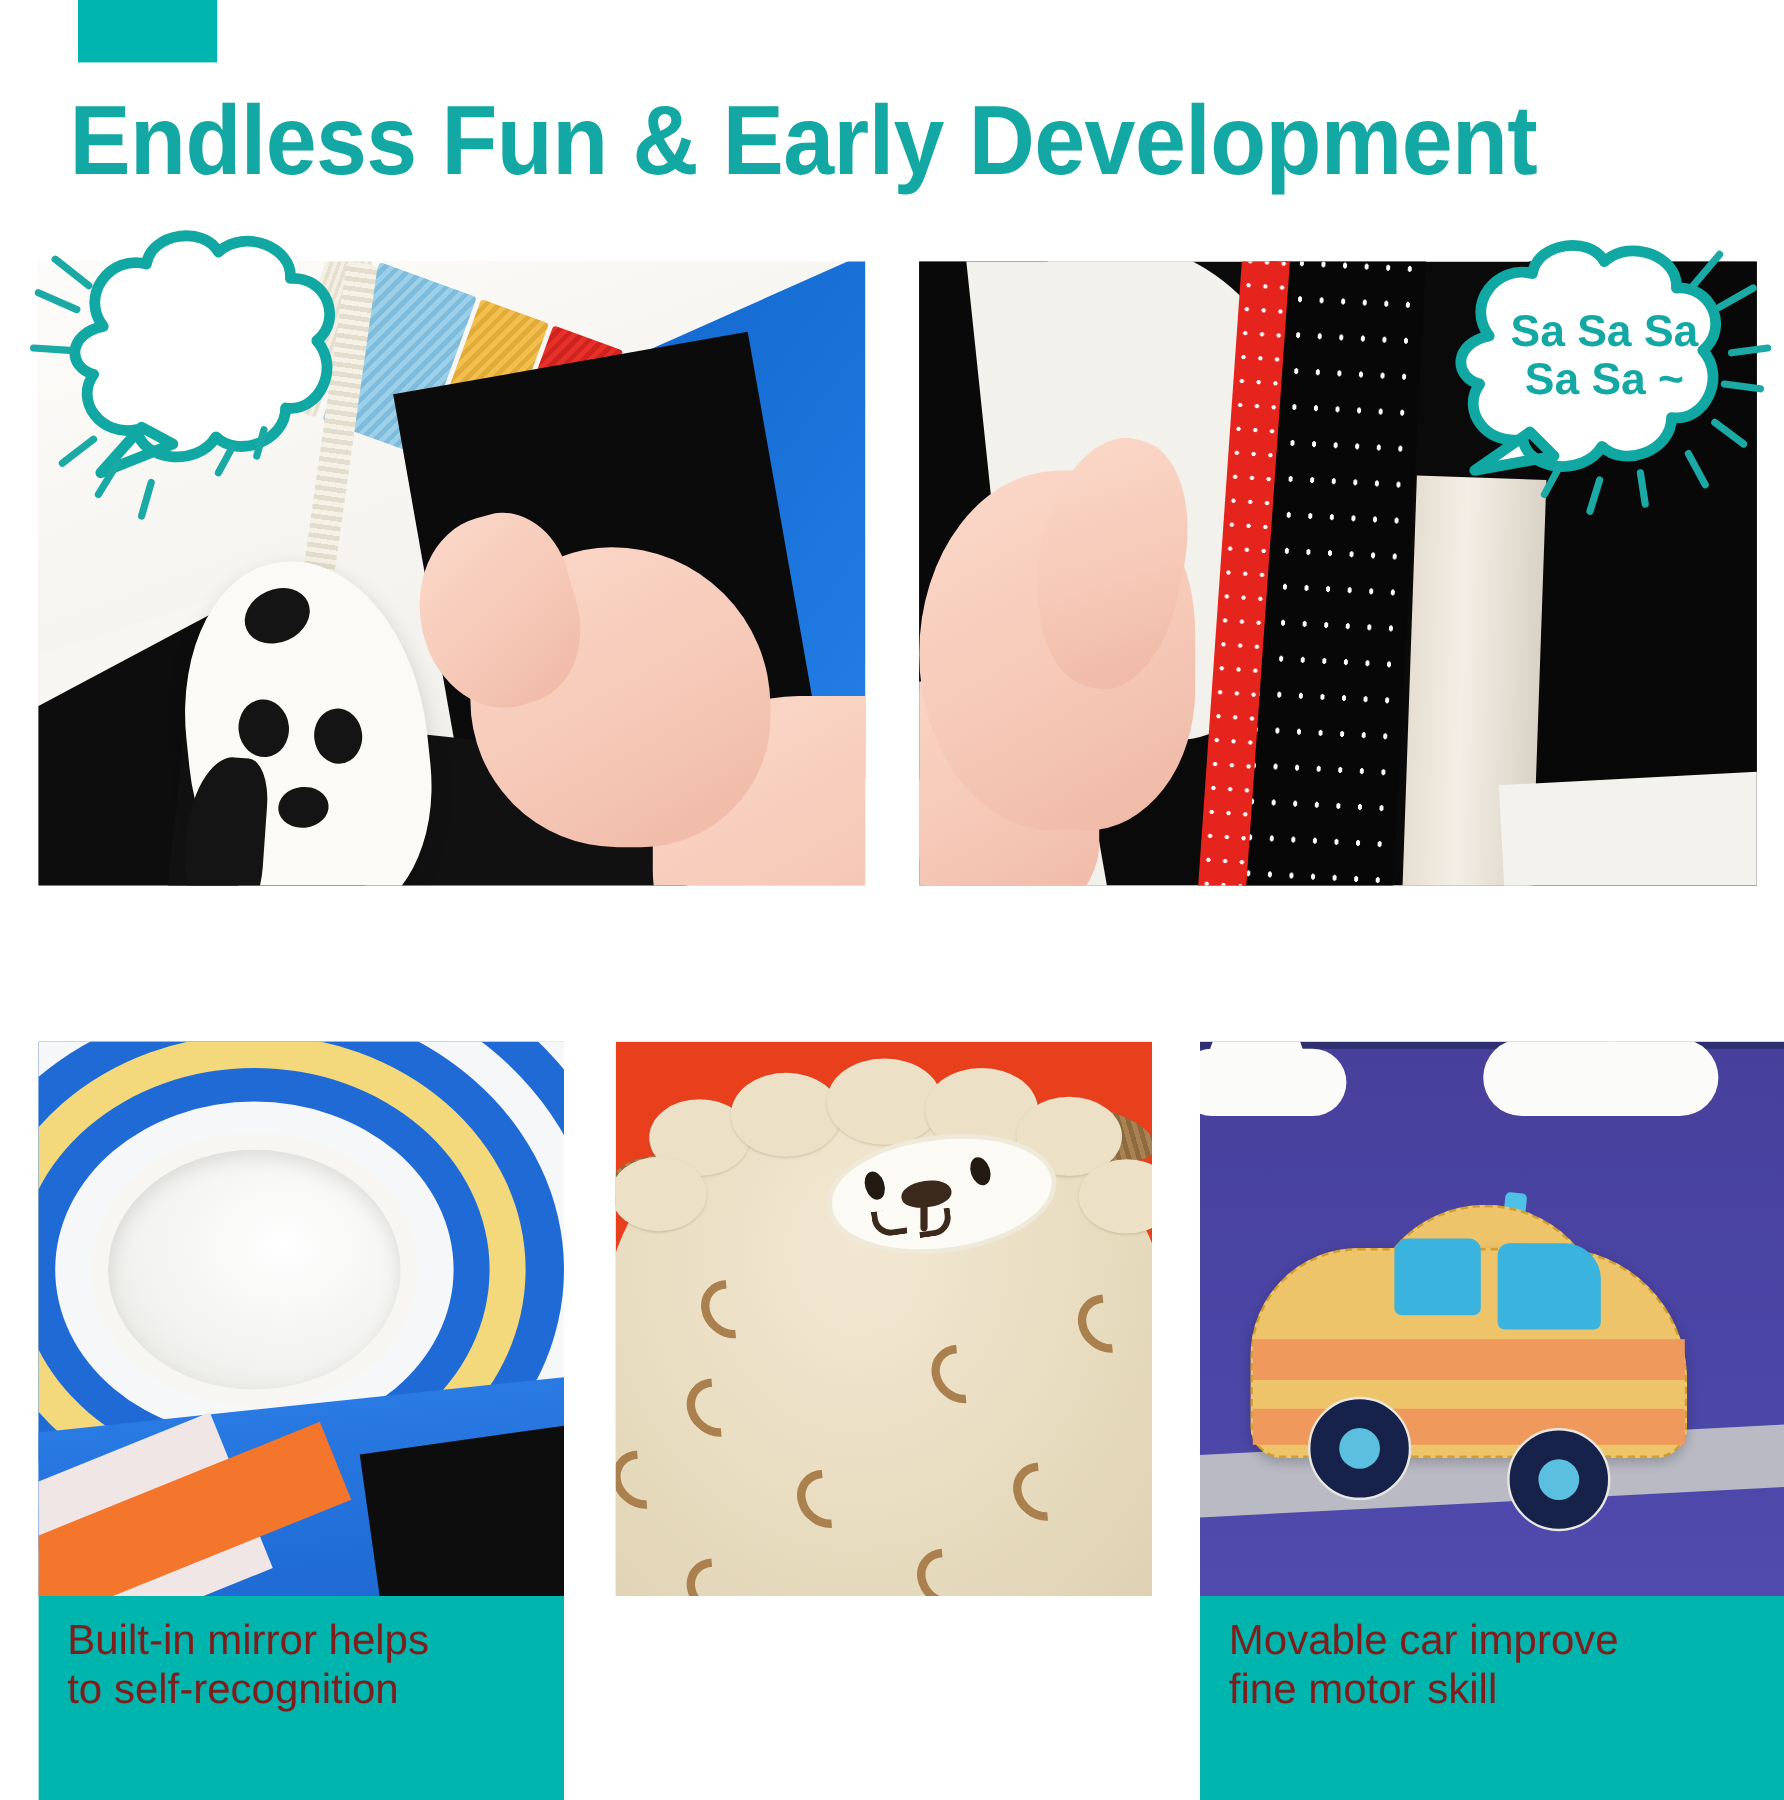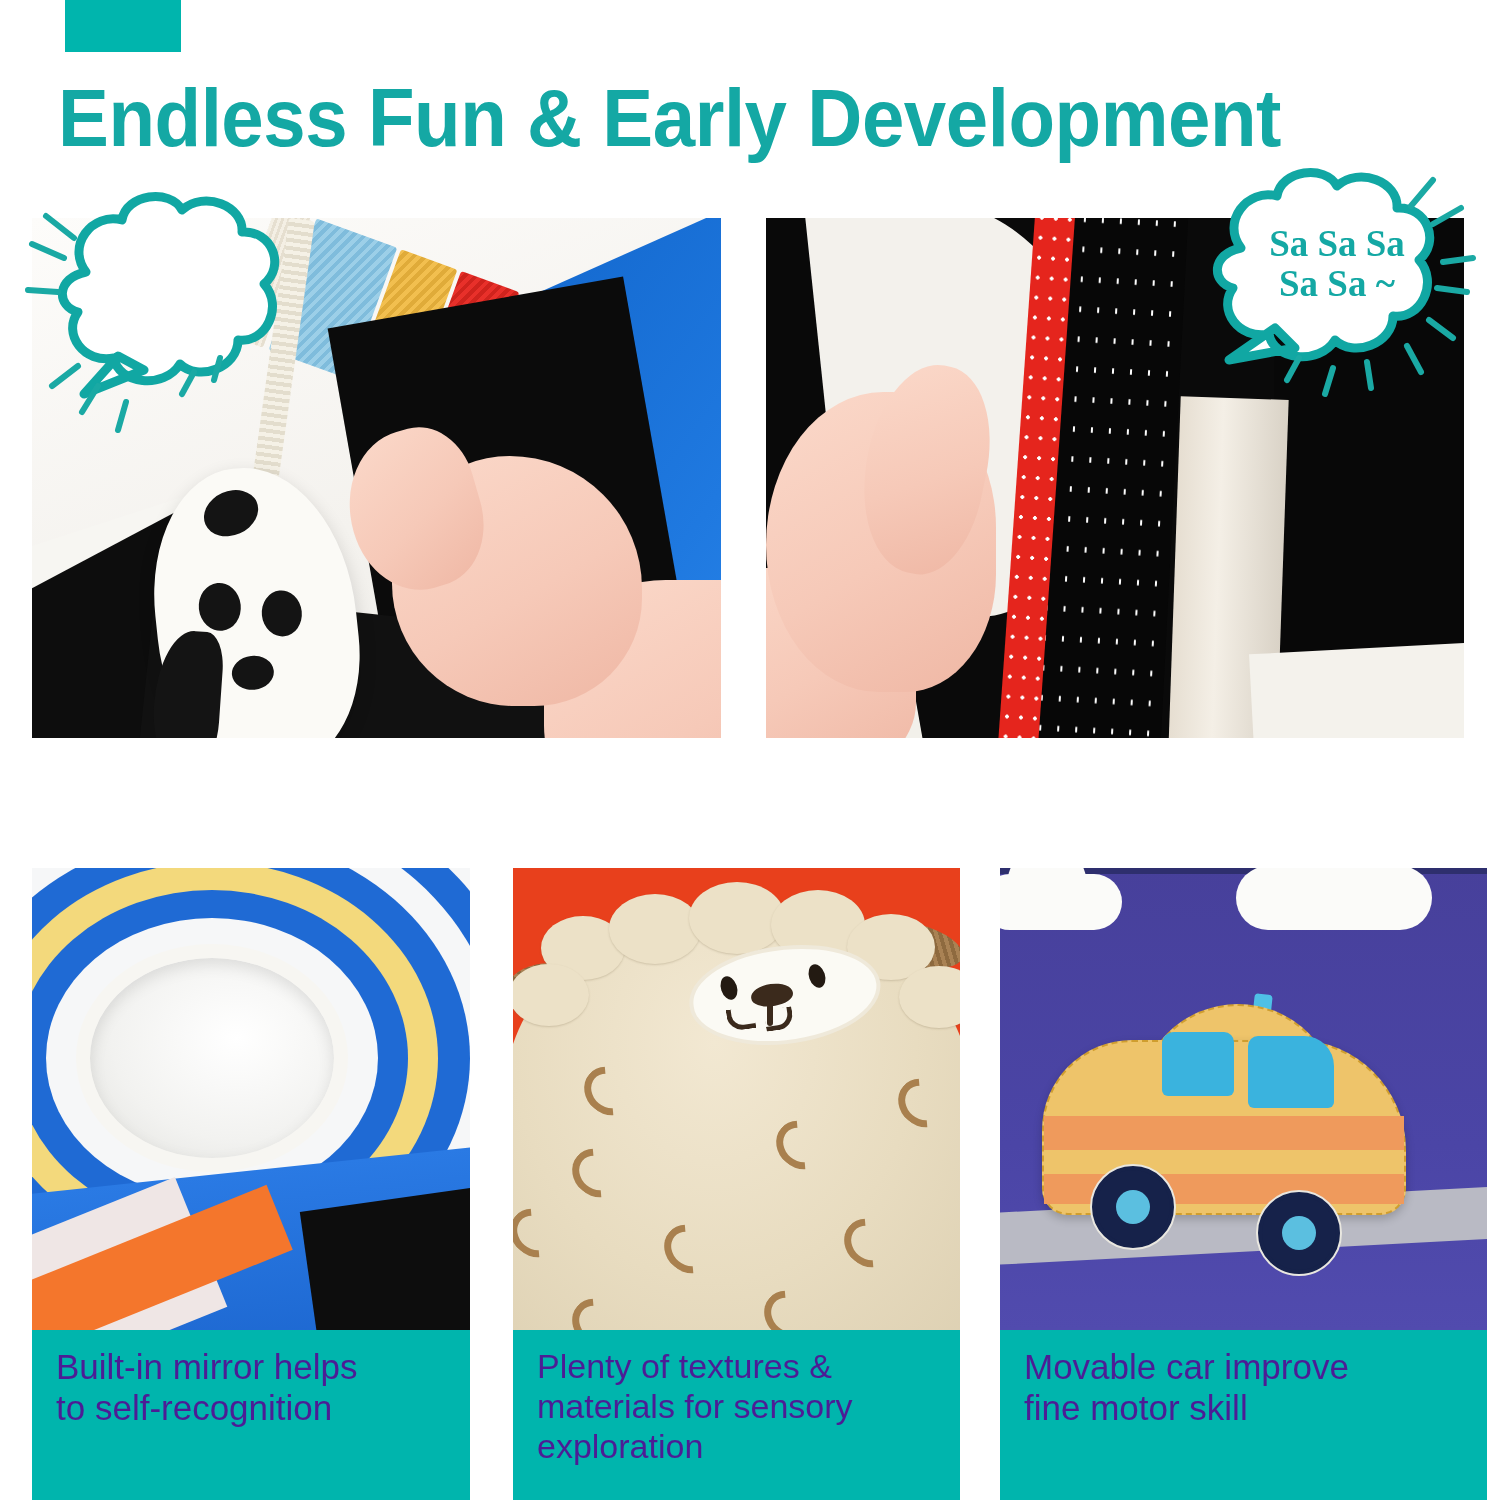--- a/index.html
+++ b/index.html
@@ -128,21 +128,21 @@
 
   
   .bubble{ position:absolute; width:100%; height:100%; pointer-events:none; }
   .bubble svg{ position:absolute; left:0; top:0; overflow:visible; }
   .bubble-text{
     position:absolute; color:#14a8a4; font-weight:bold; text-align:center;
     line-height:1.08; white-space:pre-line;
   }
   .bub-left-wrap{ position:absolute; left:22px; top:180px; width:300px; height:280px; }
   .bub-left-text{ left:44px; top:68px; width:210px; font-size:37px; }
-  .bub-right-wrap{ position:absolute; left:1185px; top:162px; width:300px; height:270px;font-family:Liberation Serif, serif; }
+  .bub-right-wrap{ position:absolute; left:1185px; top:194px; width:300px; height:270px; }
   .bub-right-text{ left:42px; top:62px; width:220px; font-size:37px; }
 
   
   .caption-bar{
     position:absolute; left:32px; top:748px; width:1037px; height:90px;
     background:#00b5ad;
     display:flex; align-items:center;
   }
   .caption-bar .txt{
     color:#ffffff; font-size:40px; font-weight:bold; padding-left:38px;
@@ -151,21 +151,21 @@
 
   
   .bot-row{ position:absolute; left:0; top:868px; width:1487px; height:632px; }
   .card{ position:absolute; top:0; height:632px; overflow:hidden; }
   .card.c1{ left:32px;  width:438px; }
   .card.c2{ left:513px; width:447px; }
   .card.c3{ left:1000px;width:503px; }
   .card-photo{ position:absolute; left:0; top:0; width:100%; height:462px; overflow:hidden; background:#ddd; }
   .card-caption{
     position:absolute; left:0; bottom:0; width:100%; height:170px;
-    background:#00b5ad; color:#4c1d95;
+    background:#00b5ad; color:#7f1d1d;
     font-size:35px; line-height:41px; font-weight:normal;
     padding:16px 22px 0 24px; white-space:pre-line;
   }
   .card.c2 .card-caption{ font-size:34px; line-height:40px; }
 
   
   .mirror-bg{ position:absolute; inset:0; background:#1757c4; }
   .ring{ position:absolute; border-radius:50%; }
   .r1{ left:-170px; top:-120px; width:700px; height:620px; background:#f6f7f8; }
   .r2{ left:-140px; top:-92px;  width:640px; height:564px; background:#1f6ad4; }
@@ -418,23 +418,20 @@
         <div class="curl" style="left:70px;  top:200px;"></div>
         <div class="curl" style="left:58px;  top:282px;"></div>
         <div class="curl" style="left:262px; top:254px;"></div>
         <div class="curl" style="left:384px; top:212px;"></div>
         <div class="curl" style="left:-4px;  top:342px;"></div>
         <div class="curl" style="left:150px; top:358px;"></div>
         <div class="curl" style="left:330px; top:352px;"></div>
         <div class="curl" style="left:250px; top:424px;"></div>
         <div class="curl" style="left:58px;  top:432px;"></div>
       </div>
-      <div class="card-caption">Plenty of textures &amp;
-materials for sensory
-exploration</div>
     </div>
 
     <div class="card c3">
       <div class="card-photo">
         <div class="car-bg"></div>
         <div class="car-topdark"></div>
         <div class="cloud cl1"></div>
         <div class="cloud cl2"></div>
         <div class="road"></div>
         <div class="car">

